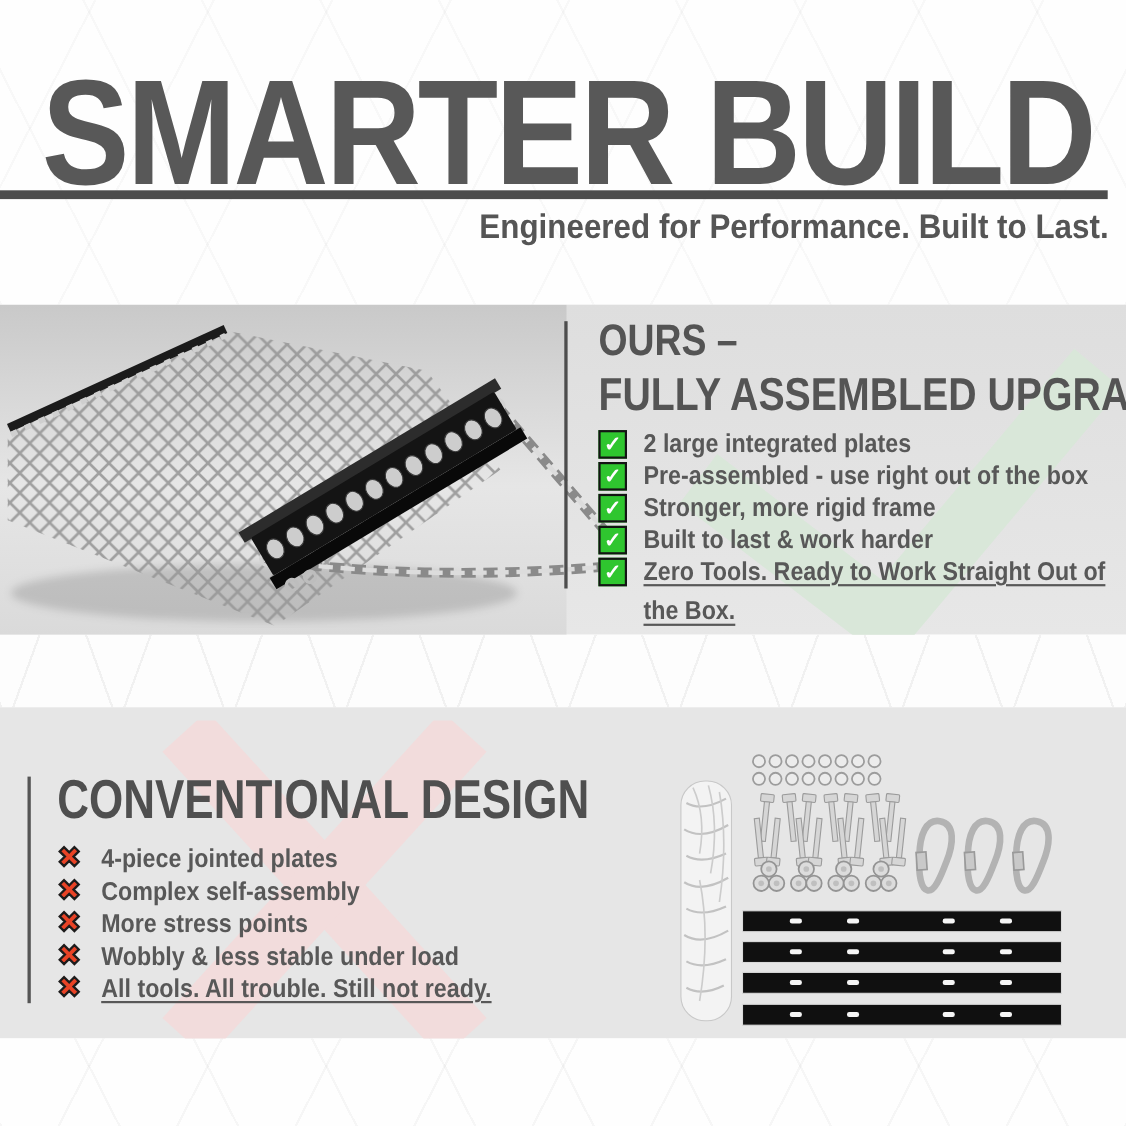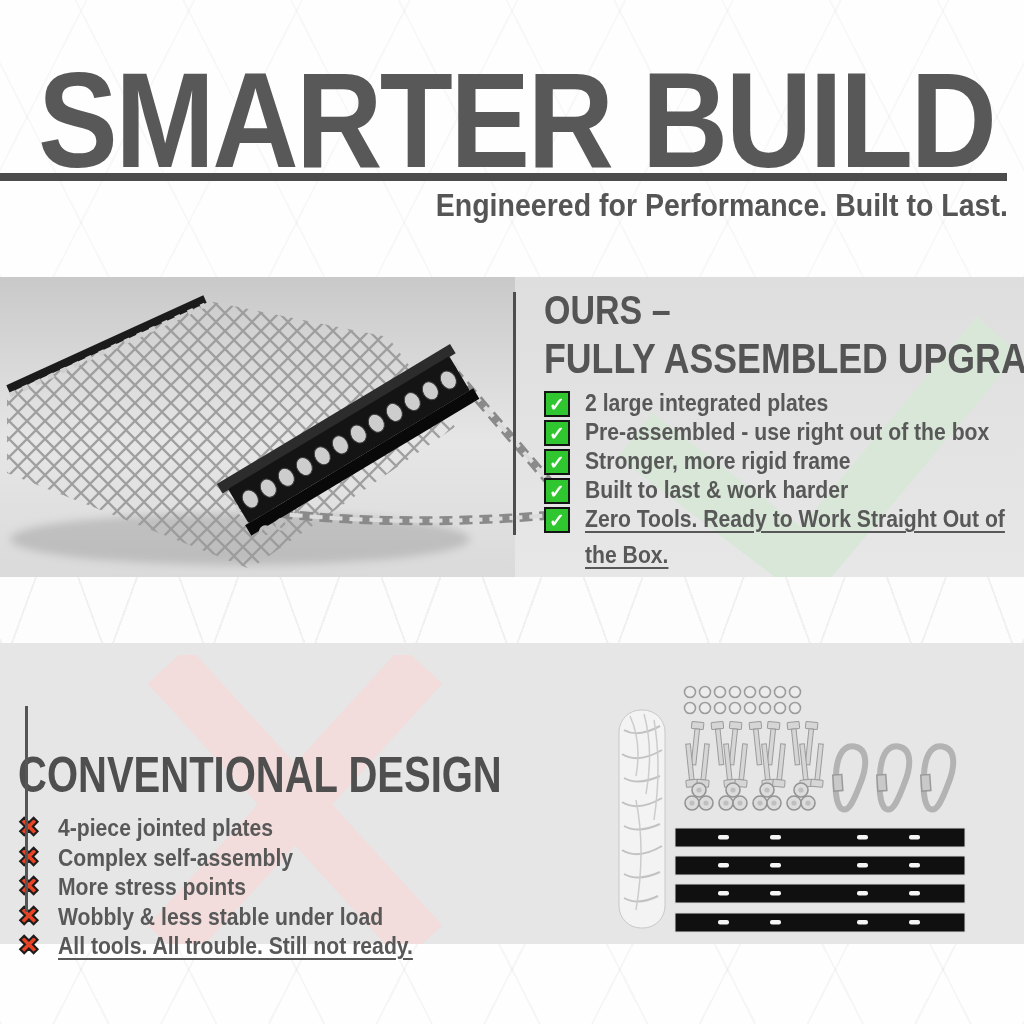--- a/index.html
+++ b/index.html
@@ -46,21 +46,21 @@
   .item-text{margin-left:15px;font-size:23.5px;line-height:29px;font-weight:bold;color:#585858;
              white-space:nowrap;transform:scaleX(0.9);transform-origin:0 0;display:inline-block;}
   .item-text .l2{display:block;margin-top:7px;}
   .underlined{text-decoration:underline;text-decoration-thickness:2px;text-underline-offset:4px;}
 
   
   .wm{position:absolute;z-index:1;pointer-events:none;}
 
   
   .bot-divider{position:absolute;left:25px;top:706px;width:3px;height:206px;background:#555;z-index:5;}
-  .conv-block{position:absolute;left:18px;top:702px;width:560px;z-index:4;margin-top:48px;}
+  .conv-block{position:absolute;left:52px;top:702px;width:560px;z-index:4;}
   .conv-h{font-size:50px;line-height:1.0;font-weight:bold;color:#4f4f4f;white-space:nowrap;
           transform:scaleX(0.8);transform-origin:0 50%;display:block;margin-bottom:14px;}
   .crosslist{list-style:none;margin:0;padding:0;}
   .crosslist li{display:flex;align-items:flex-start;min-height:29.5px;}
   .crossmark{flex:0 0 auto;width:30px;font-size:26px;line-height:27px;font-weight:bold;
              color:#e94326;-webkit-text-stroke:1.2px #1c1c1c;}
   .crosslist .item-text{margin-left:10px;}
 
   .photo-svg{position:absolute;left:0;top:277px;z-index:2;}
   .parts-svg{position:absolute;left:600px;top:650px;z-index:2;}

